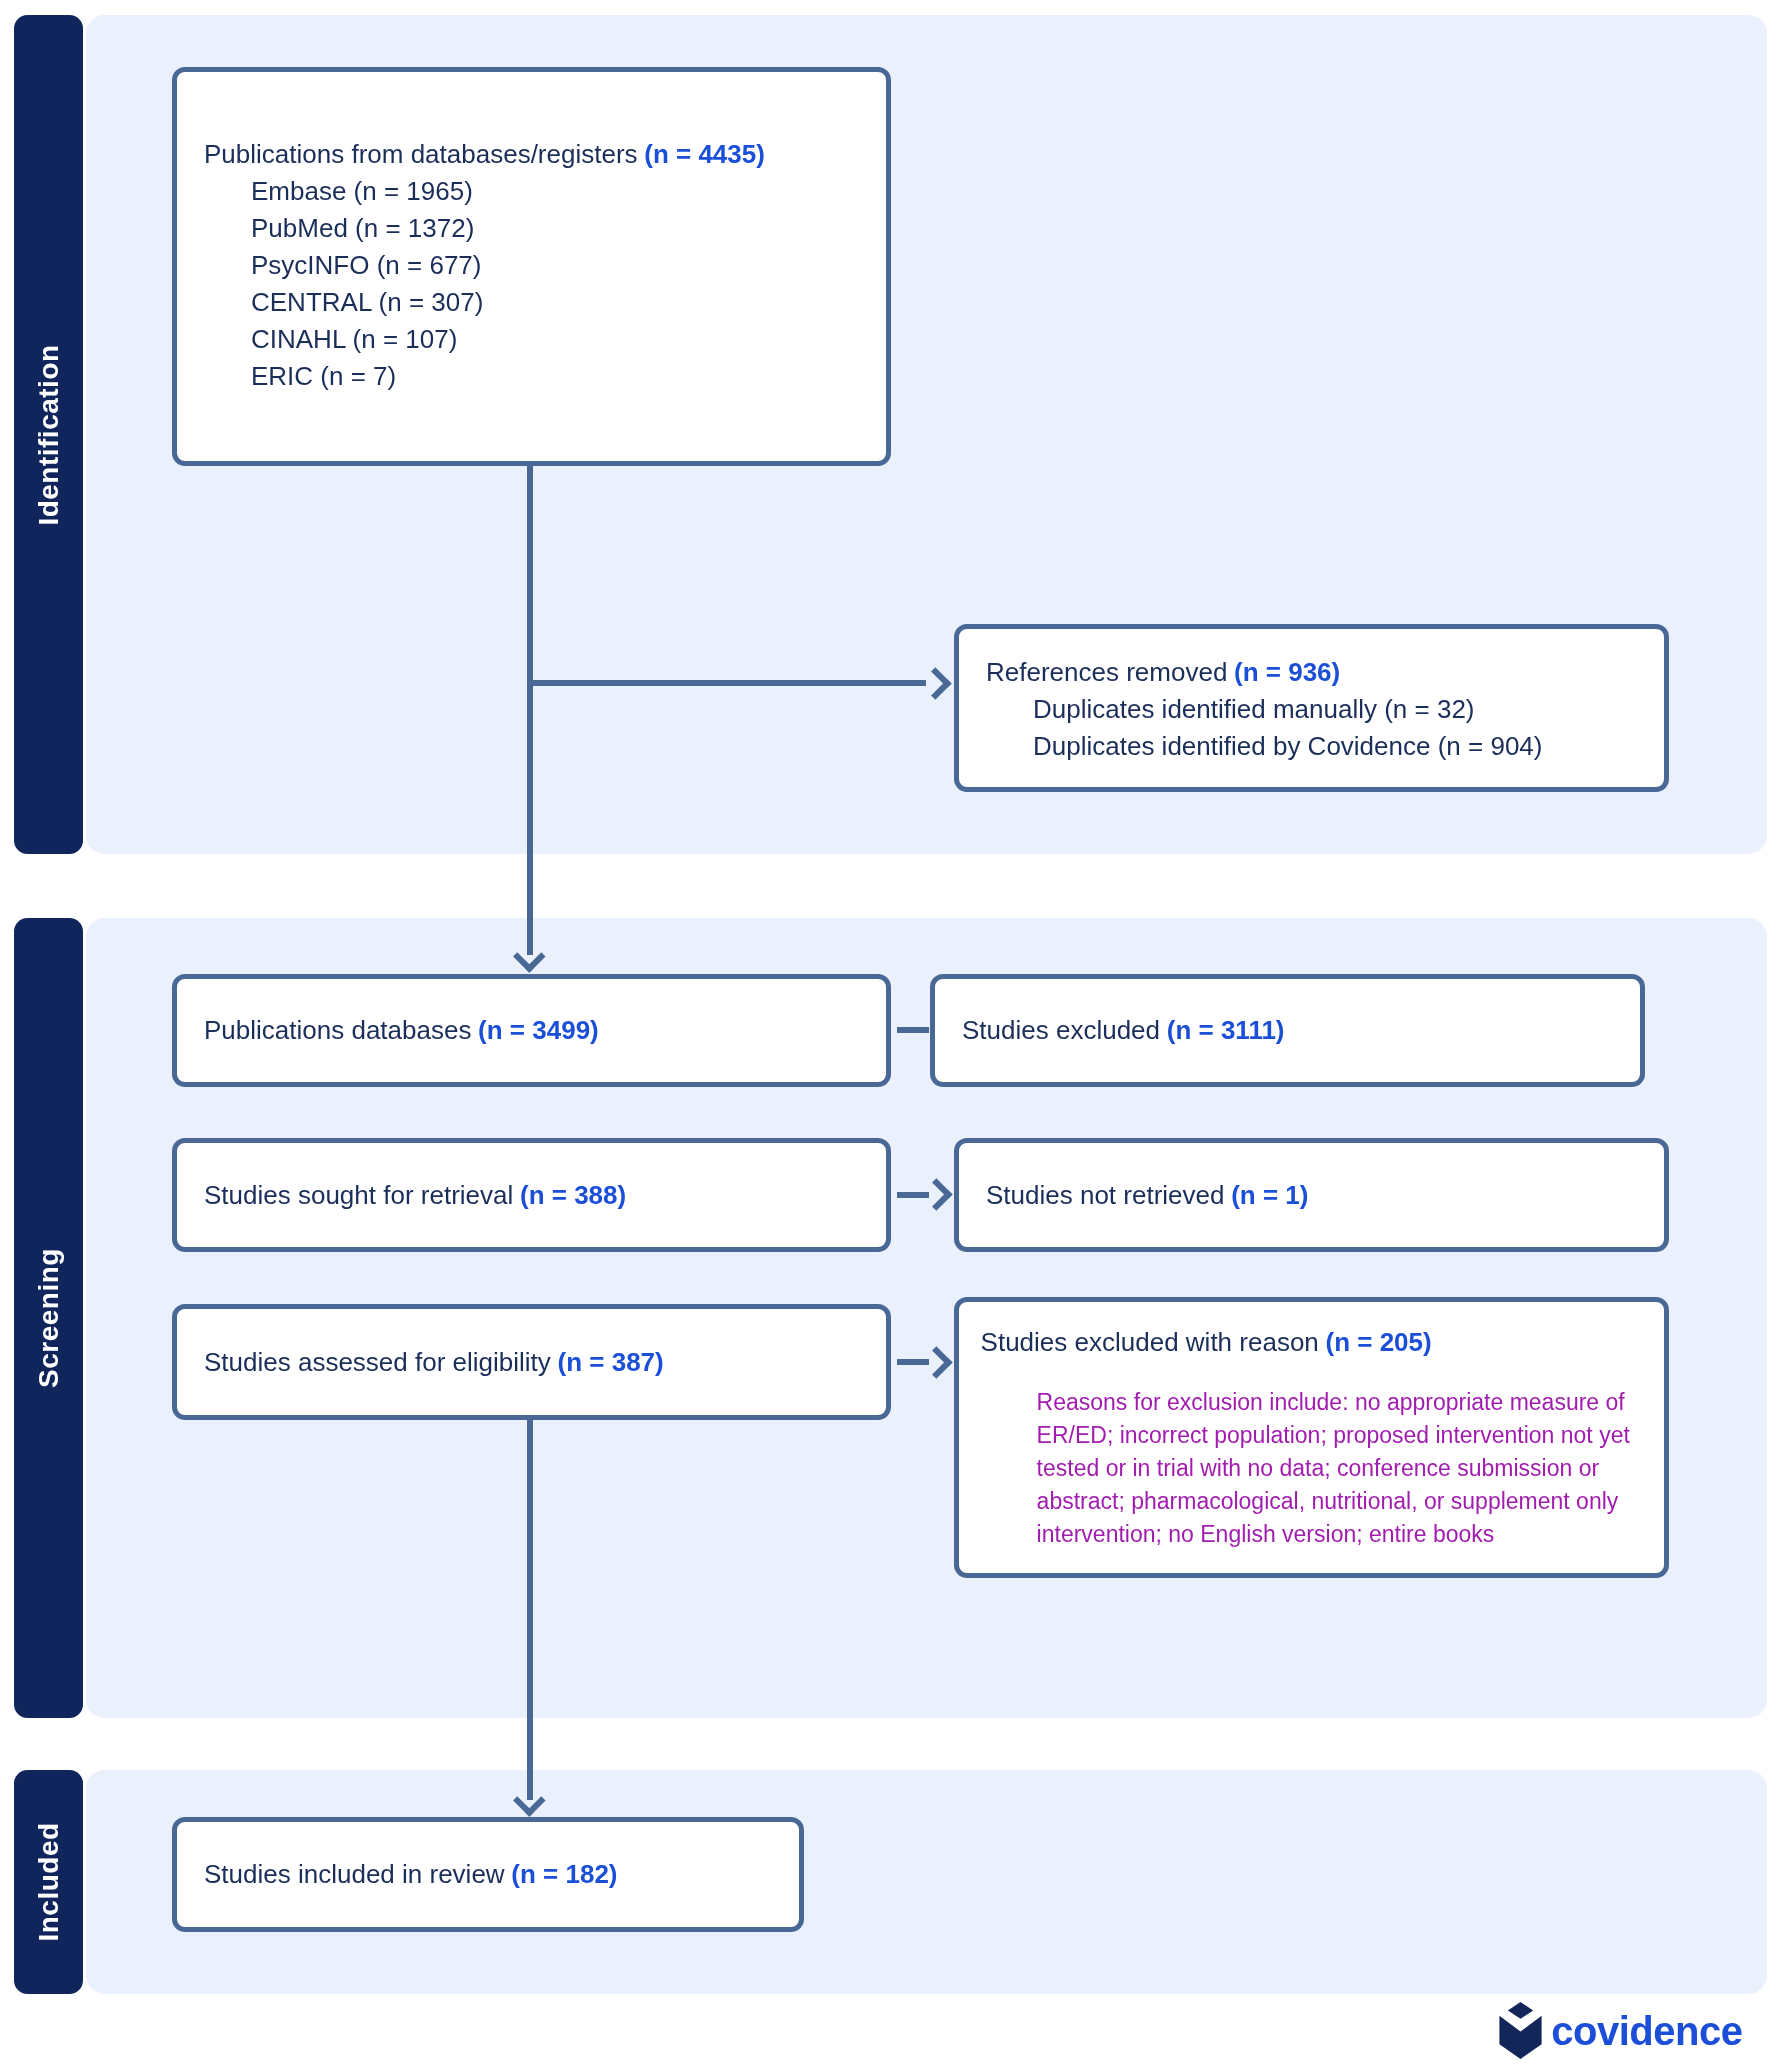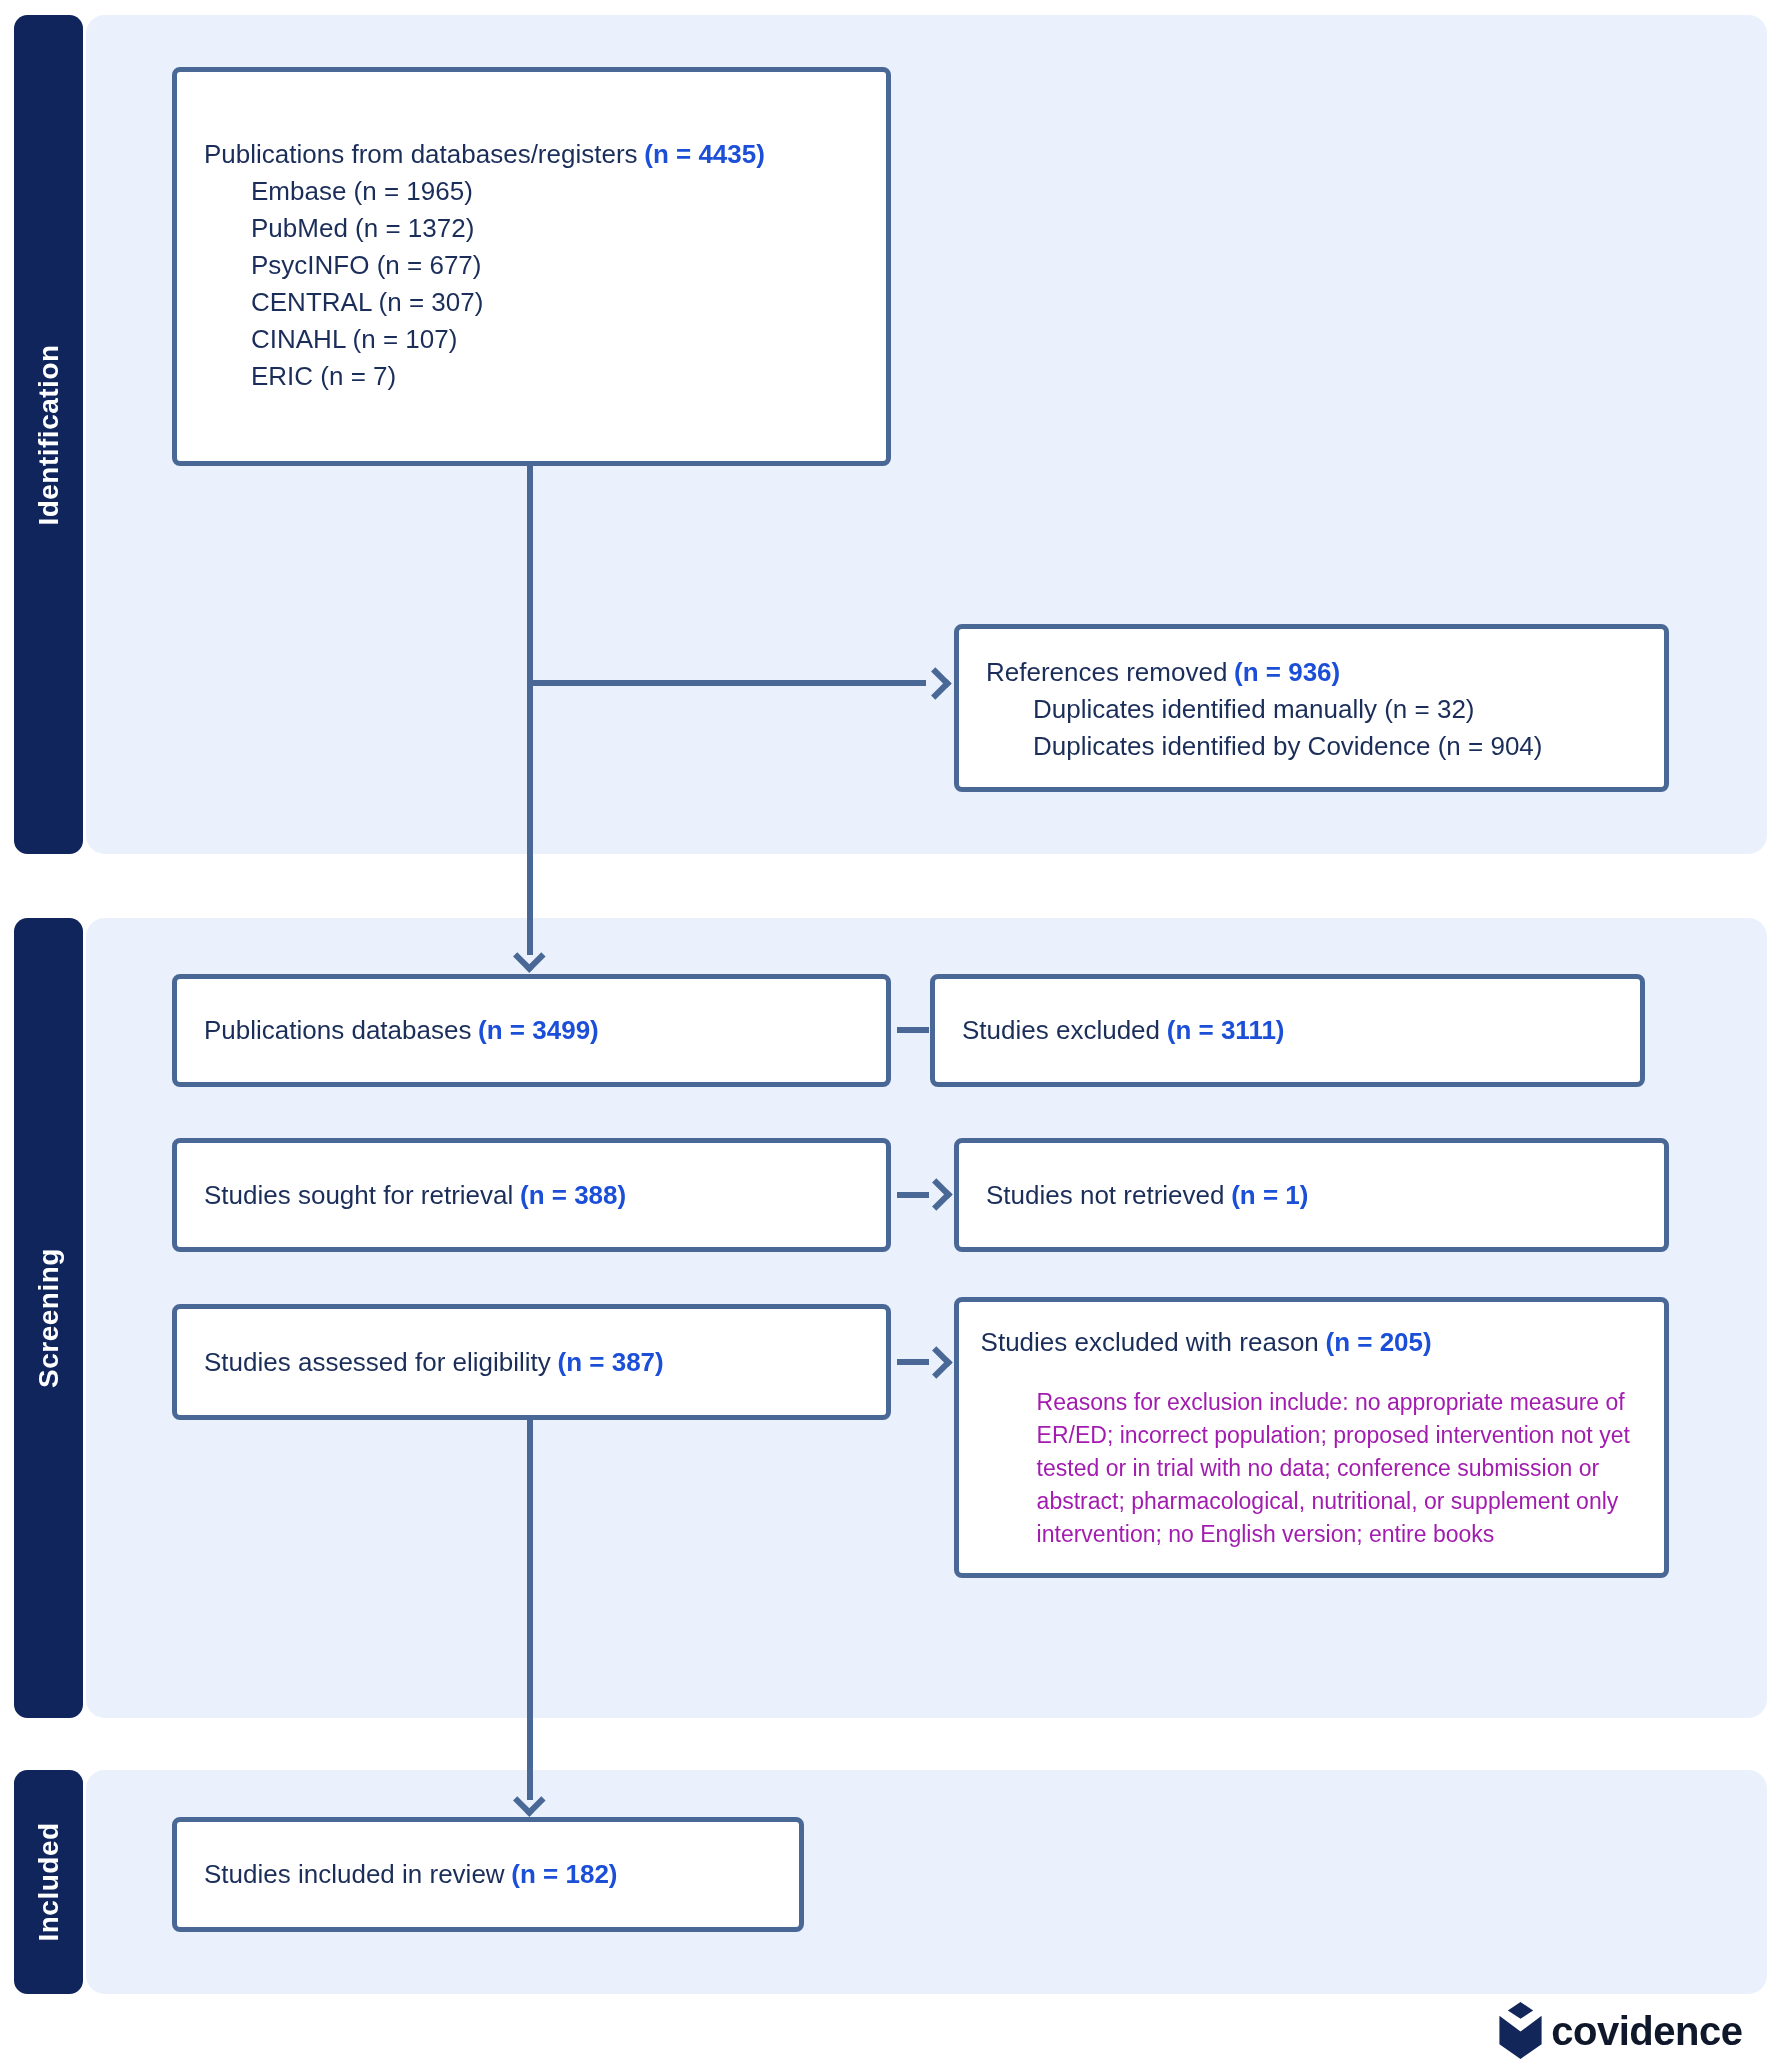--- a/index.html
+++ b/index.html
@@ -7,21 +7,21 @@
         font-family:"Liberation Sans", sans-serif;overflow:hidden;}
 
   
   .band-bg{position:absolute;left:86px;width:1681px;background:#eaf1fc;border-radius:18.5px;}
   .side-tab{position:absolute;left:14.4px;width:69px;background:#0f255c;border-radius:13.4px;
             display:flex;align-items:center;justify-content:center;}
   .side-label{transform:rotate(-90deg);white-space:nowrap;color:#ffffff;
               font-size:28px;font-weight:700;letter-spacing:0.5px;}
 
   
-  .fbox{position:absolute;background:#ffffff;border:5.7px solid #4a6896;border-radius:8px;
+  .fbox{position:absolute;background:#ffffff;border:5.7px solid #4a6896;border-radius:13px;
         box-sizing:border-box;color:#1b2e5a;font-size:26px;}
   .fbox.center{display:flex;align-items:center;padding-left:27px;}
   .count{color:#1b4fd8;font-weight:700;margin-left:6.7px;white-space:nowrap;}
   .hd{white-space:nowrap;}
   .line{line-height:37px;white-space:nowrap;}
   .indent{padding-left:47px;}
 
   .db-content{padding:64px 15.4px 0 27px;}
   .refs-content{padding:25px 15.4px 0 27px;}
   .exr-content{padding:21.6px 20.6px 0 21.6px;}
@@ -29,21 +29,21 @@
             width:610px;color:#a21caf;}
 
   
   .cline{position:absolute;background:#4a6896;}
   .chev{position:absolute;width:22.6px;height:22.6px;box-sizing:border-box;}
   .chev-down{border-right:6.7px solid #4a6896;border-bottom:6.7px solid #4a6896;transform:rotate(45deg);}
   .chev-right{border-top:6.7px solid #4a6896;border-right:6.7px solid #4a6896;transform:rotate(45deg);}
 
   
   .logo{position:absolute;left:1499px;top:2002px;display:flex;align-items:center;}
-  .logo-word{font-size:40px;font-weight:700;color:#0f172a;letter-spacing:-0.5px;margin-left:9.3px;}
+  .logo-word{font-size:40px;font-weight:700;color:#1d4ed8;letter-spacing:-0.5px;margin-left:9.3px;}
 </style>
 </head>
 <body>
 
 <div class="page">
 
   <div class="band-bg" style="top:15.4px;height:839px;"></div>
   <div class="side-tab" style="top:15.4px;height:839px;">
     <span class="side-label">Identification</span>
   </div>

